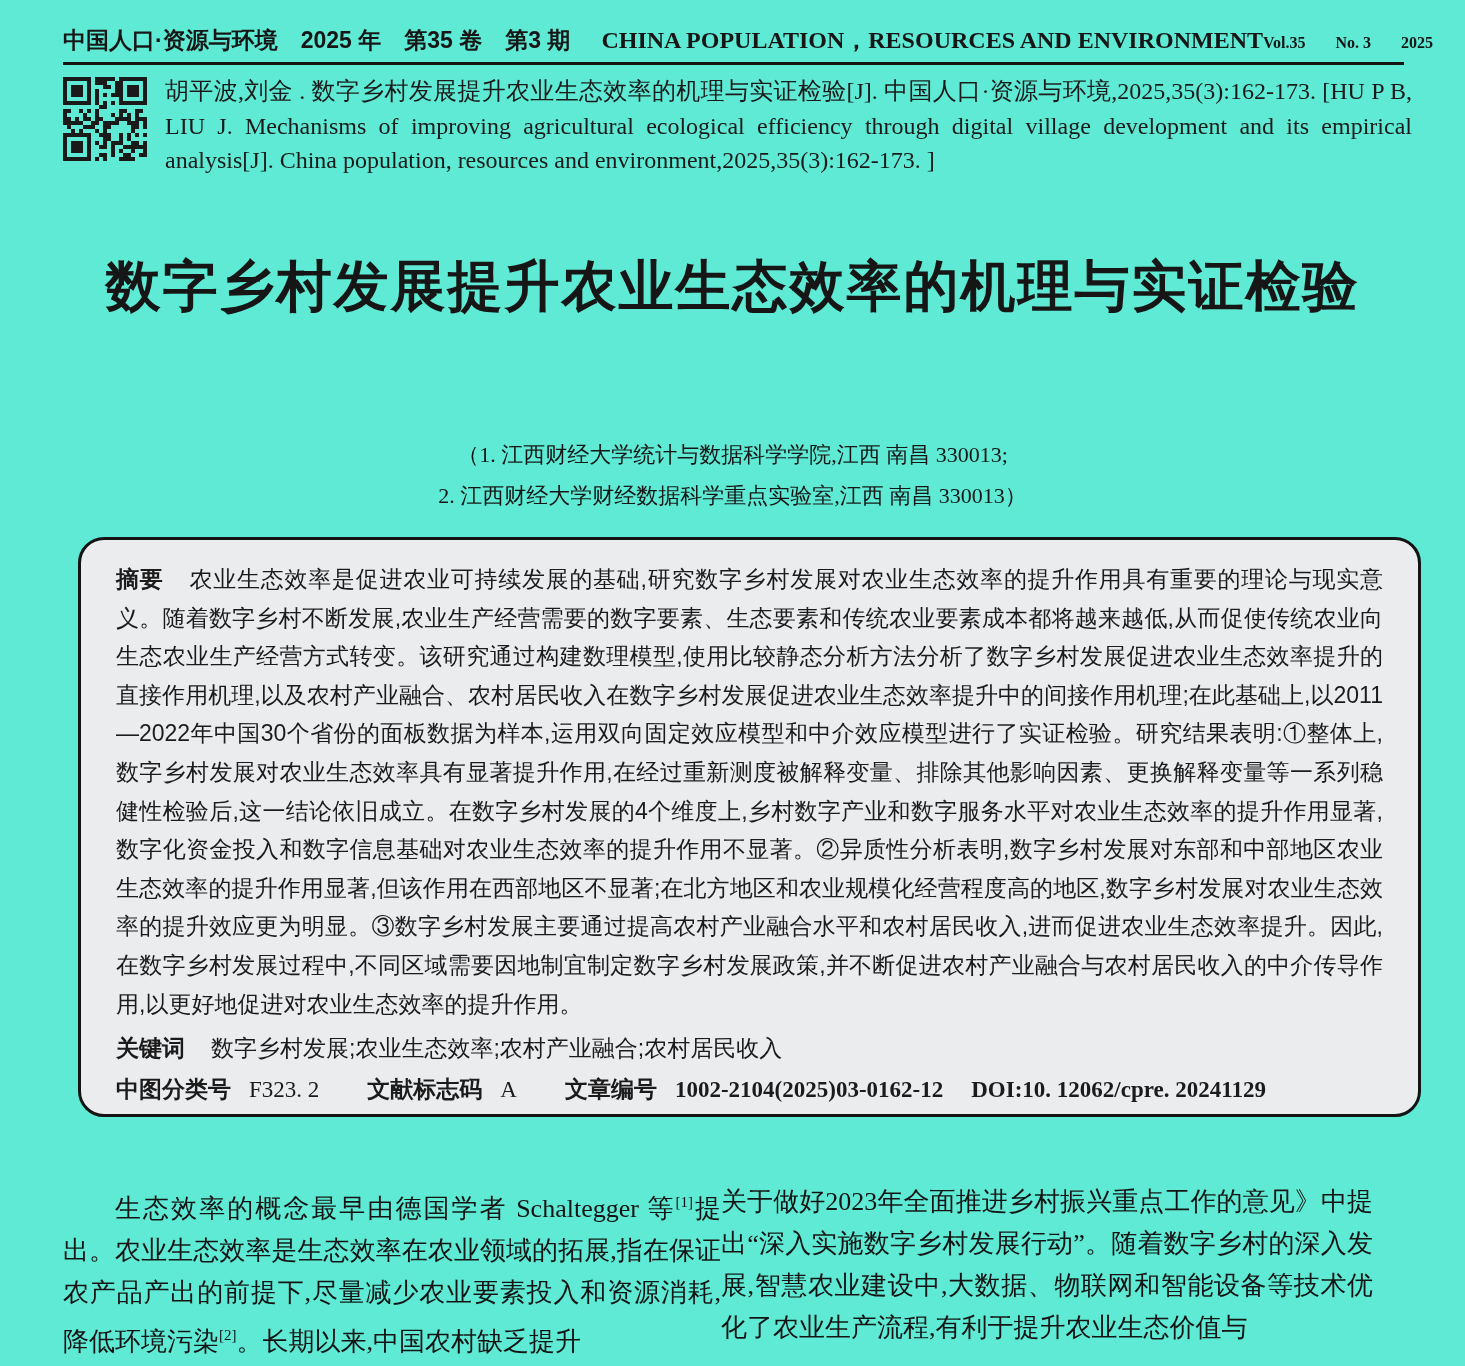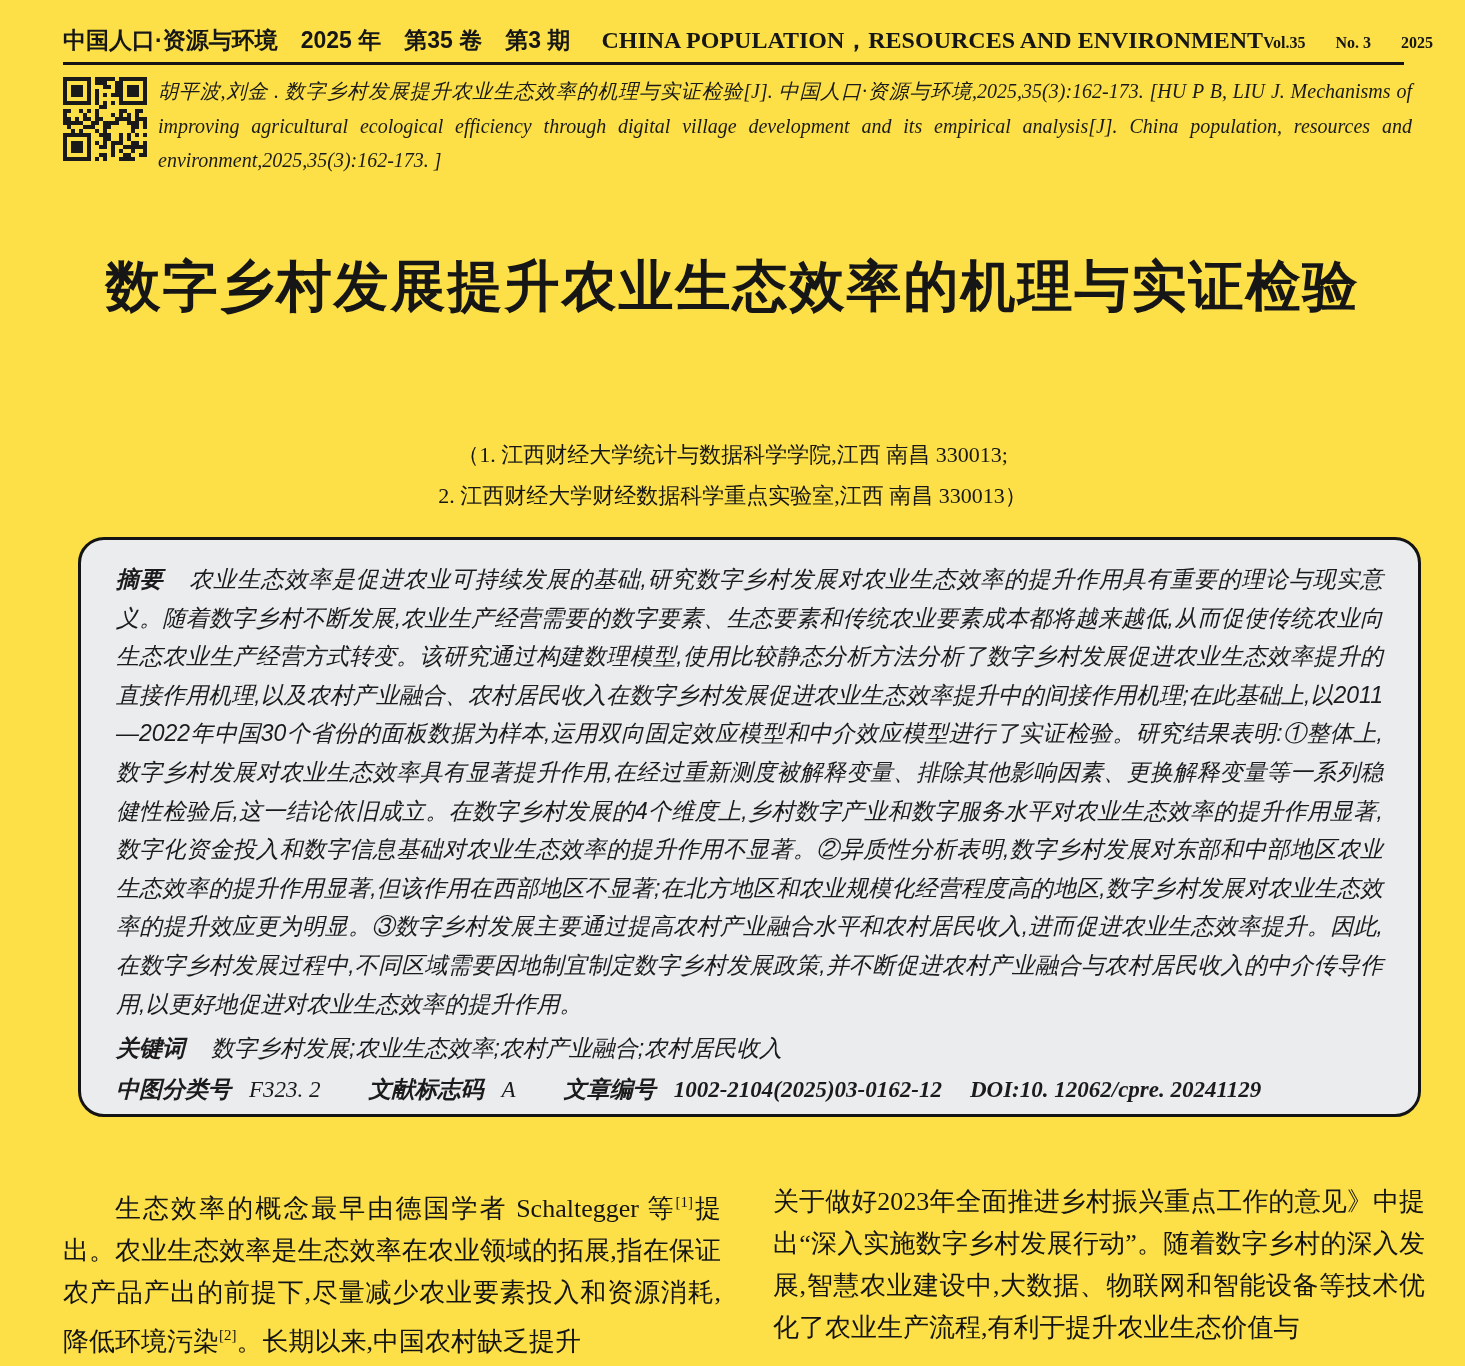--- a/index.html
+++ b/index.html
@@ -1,37 +1,37 @@
 <!DOCTYPE html>
 <html><head>
 <meta charset="utf-8">
 <style>
   html,body { margin:0; padding:0; background:#ffffff; }
   .page {
     position:relative; width:1465px; height:1366px;
-    background:#fde047; overflow:hidden; color:#161616;
+    background:#5eead4; overflow:hidden; color:#161616;
     font-family:"Liberation Serif", serif;
   }
 
   
   .masthead {
     position:absolute; top:24px; left:63px; width:1341px;
     display:flex; justify-content:space-between; align-items:baseline;
   }
   .masthead-cn { font-family:"Liberation Sans", sans-serif; font-weight:700; font-size:23px; white-space:nowrap; }
   .masthead-en { font-family:"Liberation Serif", serif; font-weight:700; font-size:24px; white-space:nowrap;padding-left:31px; }
   .masthead-right { font-family:"Liberation Serif", serif; font-weight:700; font-size:16px; display:flex; gap:30px; white-space:nowrap; }
   .rule { position:absolute; top:62px; left:63px; width:1341px; height:3px; background:#141414; }
 
   
   .citation { position:absolute; top:74px; left:63px; width:1349px; display:flex; align-items:flex-start; }
   .qr { width:84px; height:84px; flex:0 0 84px; margin-top:3px; }
   .citation-text {
-    margin:0 0 0 11px; font-family:"Liberation Serif", serif;
-    font-size:20px; line-height:34.5px; text-align:justify; color:#1a1a1a;font-style:italic;
+    margin:0 0 0 18px; font-family:"Liberation Serif", serif;
+    font-size:24px; line-height:34.5px; text-align:justify; color:#1a1a1a;
   }
 
   
   .title {
     position:absolute; top:213px; left:0; width:100%; text-align:center;
     font-family:"Liberation Serif", serif; font-weight:700;
     font-size:55px; letter-spacing:2px; white-space:nowrap;
   }
   .authors {
     position:absolute; top:339px; left:0; width:100%; text-align:center;
@@ -45,33 +45,33 @@
 
   
   .abs-box {
     position:absolute; left:78px; top:537px; width:1343px; height:580px;
     box-sizing:border-box; background:#eaecee;
     border:3px solid #141414; border-radius:26px;
     padding:20px 35px 0 35px;
     font-family:"Liberation Sans", sans-serif;
     font-size:23px; line-height:38.6px; color:#1b1b1b;
   }
-  .abs-box p { margin:0; text-align:justify;font-style:italic; }
+  .abs-box p { margin:0; text-align:justify; }
   .lbl { font-weight:700; margin-right:26px; }
   .kw-row { margin-top:6px !important; }
   .meta-row { margin-top:2px !important; text-align:left !important; }
   .meta-row .lbl { margin-right:18px; }
   .m-val { font-family:"Liberation Serif", serif; margin-right:48px; }
   .m-bold { font-family:"Liberation Serif", serif; font-weight:700; margin-right:28px; }
   .m-last { margin-right:0; }
 
   
   .bodycols {
     position:absolute; top:1181px; left:63px; width:1362px;
-    display:flex; gap:52px;
+    display:flex; 
     font-family:"Liberation Serif", serif;
     font-size:26px; line-height:42px; text-align:justify; color:#141414;
   }
   .col { margin:0; }
   .col-left  { width:658px; }
   .col-right { width:652px; }
   .col p { margin:0; }
   .col-left p { text-indent:52px; }
   .col sup { font-size:15px; }
 </style>

